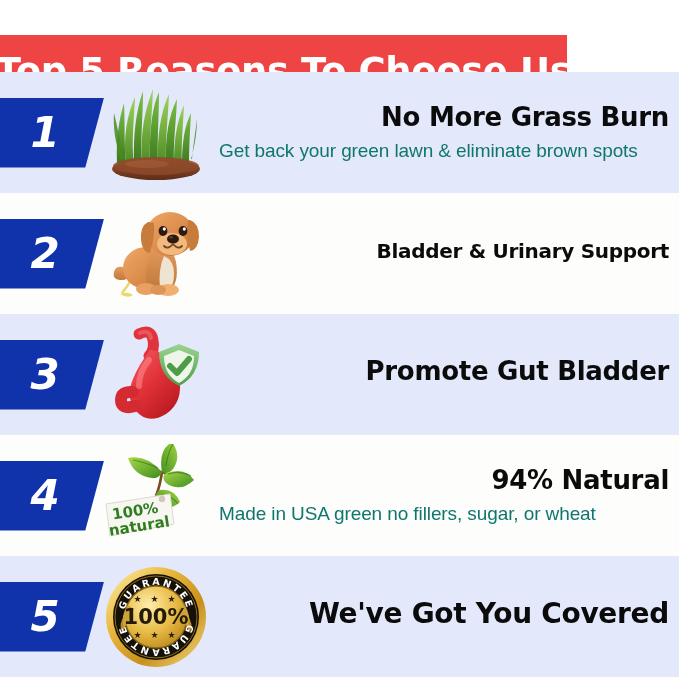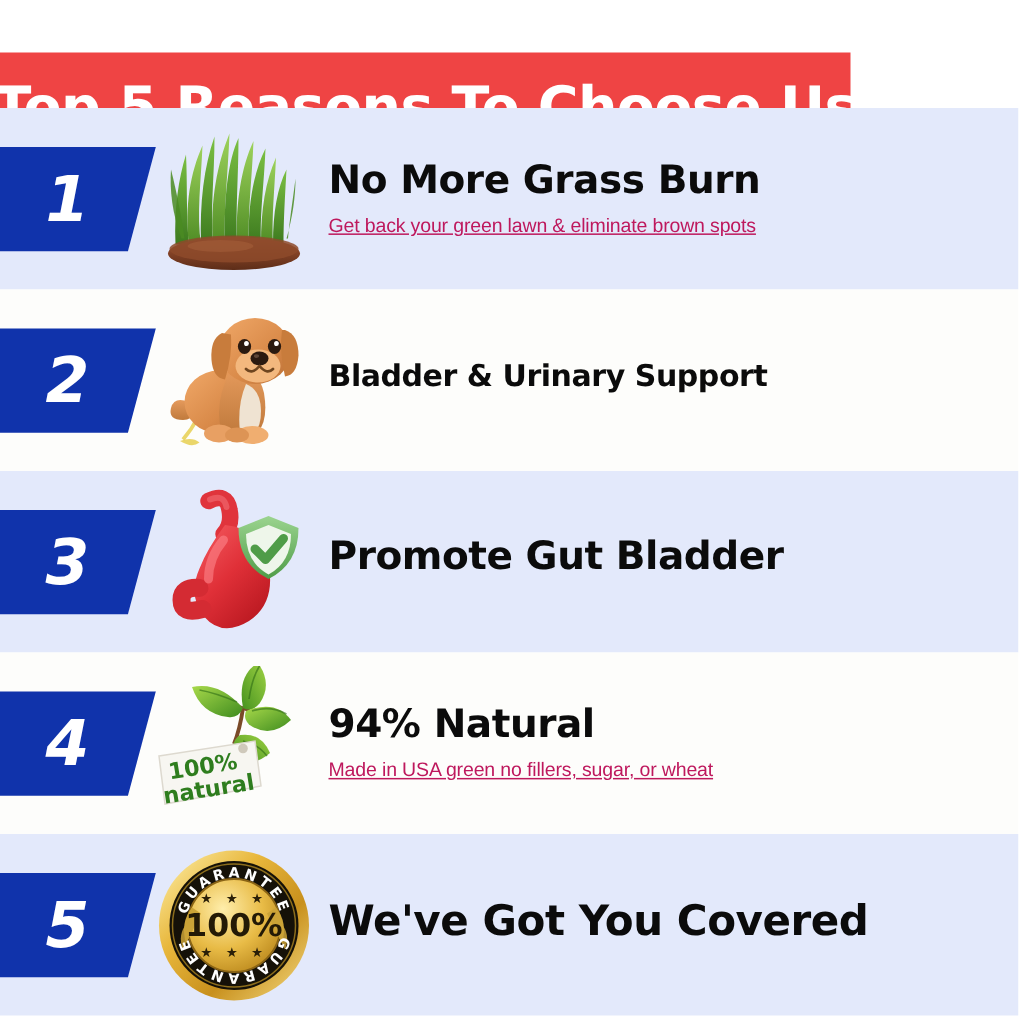--- a/index.html
+++ b/index.html
@@ -78,29 +78,29 @@
   }
   .row-title {
     color:#0b0b0b;
     font-size:26px;
     font-weight:bold;
     line-height:1.14;
     letter-spacing:-0.3px;
     font-family:"DejaVu Sans", sans-serif;
     margin-bottom:6px;
     white-space:nowrap;
+    text-align:right;
   }
   .row-desc {
-    color:#be185d;
-    font-size:13px;
+    color:#0f766e;
+    font-size:19px;
     font-weight:normal;
     line-height:1.32;
     letter-spacing:-0.1px;
     font-family:"Liberation Sans", sans-serif;
-    text-decoration:underline;
   }
   .r2 .row-title { font-size:20px; }
   .r5 .row-title { font-size:28px; }
 </style>
 </head>
 <body>
 
 <div id="page">
 
   <div class="header-bar">

